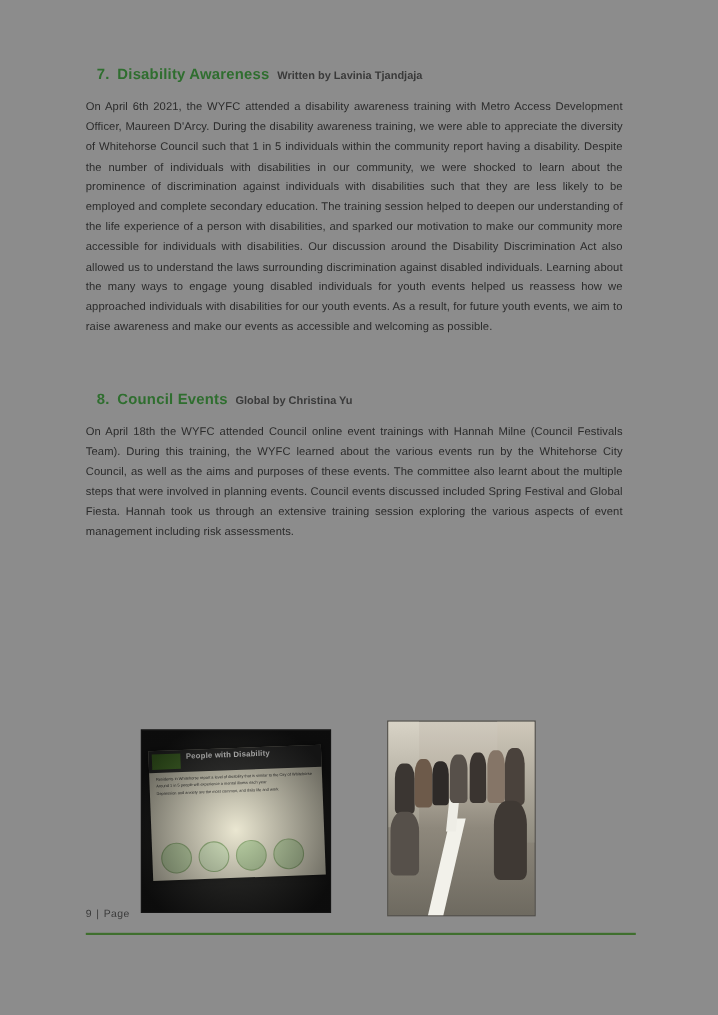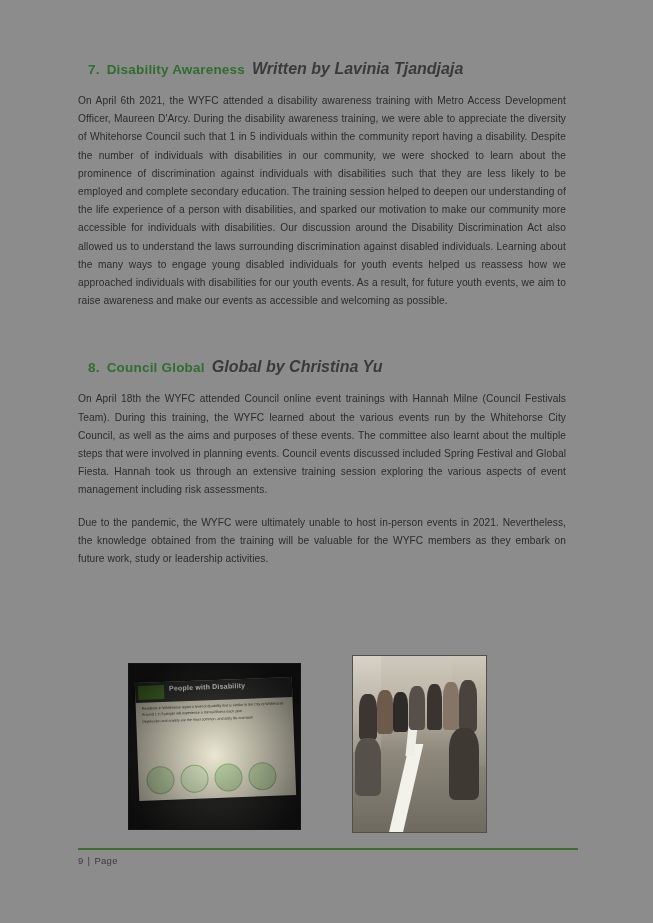--- a/index.html
+++ b/index.html
@@ -42,22 +42,21 @@
     white-space: nowrap;
   }
   .sec-title {
     font-size: 13.5px;
     font-weight: bold;
     color: #2f6e2f;
     letter-spacing: 0.2px;
     white-space: nowrap;
   }
   .sec-byline {
-    font-size: 16px;
-    font-style: italic;
+    font-size: 10px;
     font-weight: bold;
     color: #3a3a3a;
     white-space: nowrap;
   }
   .heading-block {
     margin-bottom: 14px;
   }
   p.body-text {
     font-size: 10.2px;
     line-height: 18.2px;
@@ -209,21 +208,21 @@
     position: absolute;
     left: 78px;
     top: 848px;
     width: 500px;
     height: 2px;
     background: #3f6f2e;
   }
   .footer {
     position: absolute;
     left: 78px;
-    top: 855px;
+    top: 826px;
     font-size: 9.5px;
     color: #3a3a3a;
     letter-spacing: 0.3px;
   }
   .footer .sep { margin: 0 4px; }
 </style>
 </head>
 <body>
 
 <div class="page">
@@ -238,27 +237,26 @@
       </div>
     </div>
 
     <p class="body-text">On April 6th 2021, the WYFC attended a disability awareness training with Metro Access Development Officer, Maureen D'Arcy. During the disability awareness training, we were able to appreciate the diversity of Whitehorse Council such that 1 in 5 individuals within the community report having a disability. Despite the number of individuals with disabilities in our community, we were shocked to learn about the prominence of discrimination against individuals with disabilities such that they are less likely to be employed and complete secondary education. The training session helped to deepen our understanding of the life experience of a person with disabilities, and sparked our motivation to make our community more accessible for individuals with disabilities. Our discussion around the Disability Discrimination Act also allowed us to understand the laws surrounding discrimination against disabled individuals. Learning about the many ways to engage young disabled individuals for youth events helped us reassess how we approached individuals with disabilities for our youth events. As a result, for future youth events, we aim to raise awareness and make our events as accessible and welcoming as possible.</p>
 
     <div class="gap-large"></div>
 
     <div class="heading-block">
       <div class="section-heading">
         <span class="sec-num">8.</span>
-        <span class="sec-title">Council Global</span>
+        <span class="sec-title">Council Events</span>
         <span class="sec-byline">Global by Christina Yu</span>
       </div>
     </div>
 
     <p class="body-text">On April 18th the WYFC attended Council online event trainings with Hannah Milne (Council Festivals Team). During this training, the WYFC learned about the various events run by the Whitehorse City Council, as well as the aims and purposes of these events. The committee also learnt about the multiple steps that were involved in planning events. Council events discussed included Spring Festival and Global Fiesta. Hannah took us through an extensive training session exploring the various aspects of event management including risk assessments.</p>
-    <p class="body-text">Due to the pandemic, the WYFC were ultimately unable to host in-person events in 2021. Nevertheless, the knowledge obtained from the training will be valuable for the WYFC members as they embark on future work, study or leadership activities.</p>
 
   </div>
 
   <div class="images-row">
 
     <div class="photo photo-1">
       <div class="slide">
         <div class="slide-bar">
           <div class="slide-bar-green"></div>
           <div class="slide-title">People with Disability</div>

